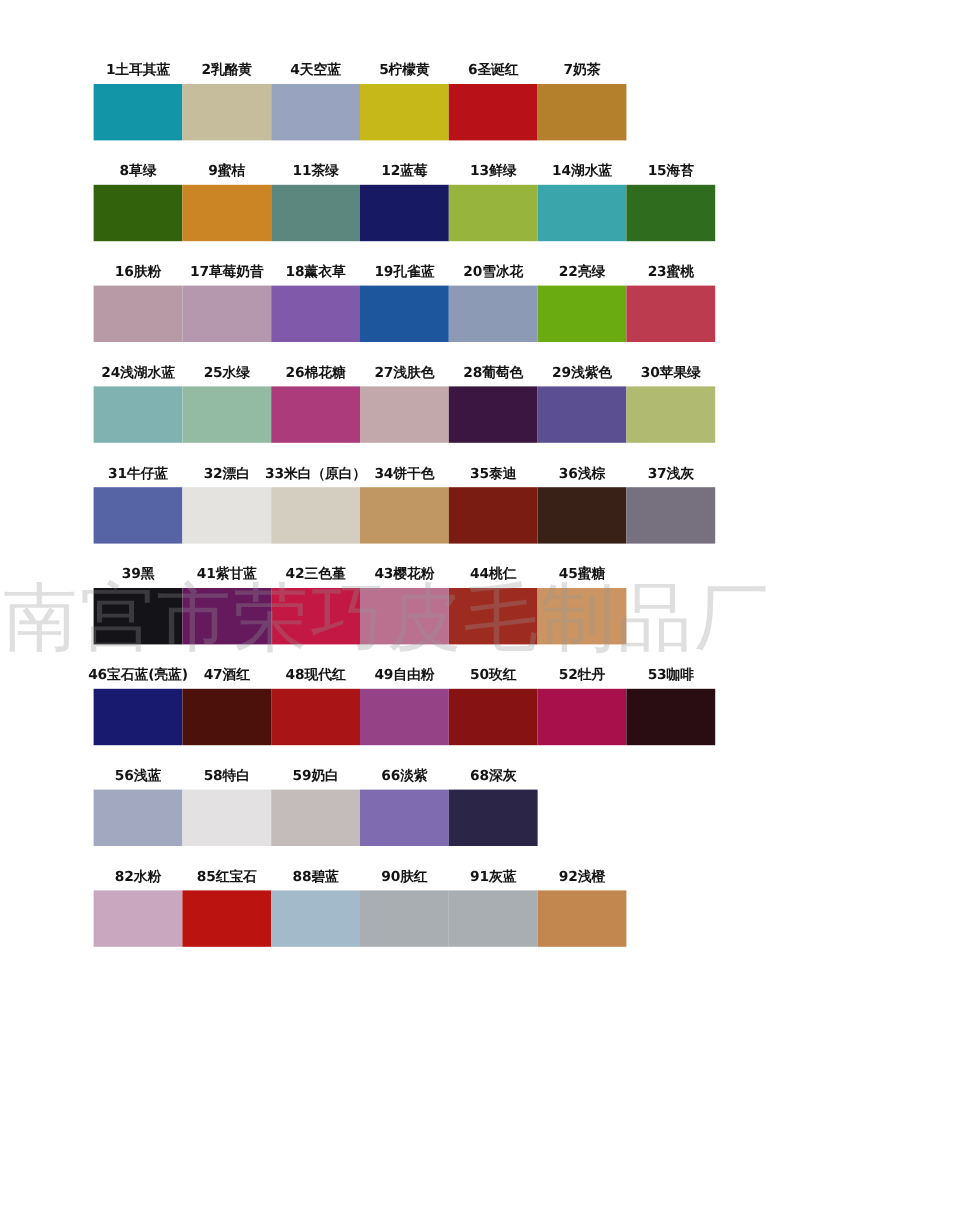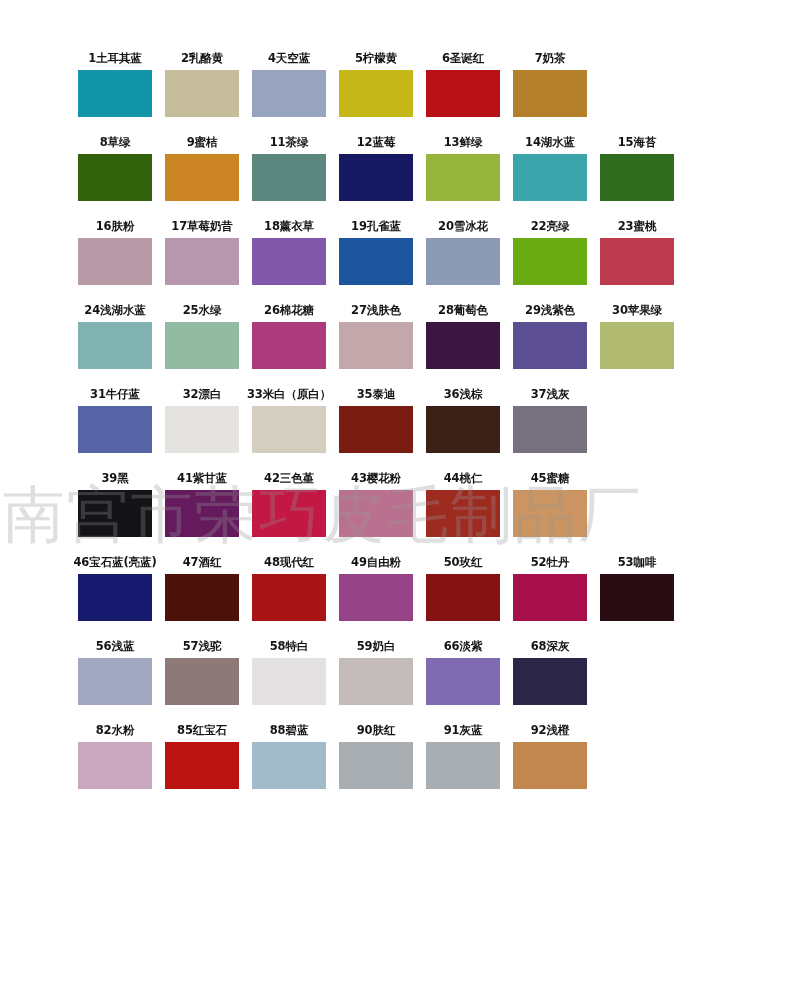--- a/index.html
+++ b/index.html
@@ -66,21 +66,20 @@
     padding-top: 48px;
     padding-left: 78px;
     padding-right: 65px;
     box-sizing: border-box;
   }
 
   .swatch-row {
     display: flex;
     flex-direction: row;
     justify-content: flex-start;
-    gap: 13px;
     margin-bottom: 15px;
   }
 
   .swatch-cell {
     width: 74px;
     display: flex;
     flex-direction: column;
     align-items: center;
   }
 
@@ -239,20 +238,24 @@
         </div>
         <div class="swatch-cell">
           <div class="swatch-label">32漂白</div>
           <div class="swatch-chip" style="background-color: rgb(228, 227, 223);"></div>
         </div>
         <div class="swatch-cell">
           <div class="swatch-label">33米白（原白）</div>
           <div class="swatch-chip" style="background-color: rgb(212, 206, 192);"></div>
         </div>
         <div class="swatch-cell">
+          <div class="swatch-label">34饼干色</div>
+          <div class="swatch-chip" style="background-color: rgb(192, 151, 99);"></div>
+        </div>
+        <div class="swatch-cell">
           <div class="swatch-label">35泰迪</div>
           <div class="swatch-chip" style="background-color: rgb(123, 28, 18);"></div>
         </div>
         <div class="swatch-cell">
           <div class="swatch-label">36浅棕</div>
           <div class="swatch-chip" style="background-color: rgb(58, 33, 24);"></div>
         </div>
         <div class="swatch-cell">
           <div class="swatch-label">37浅灰</div>
           <div class="swatch-chip" style="background-color: rgb(118, 112, 127);"></div>
@@ -313,24 +316,20 @@
           <div class="swatch-label">53咖啡</div>
           <div class="swatch-chip" style="background-color: rgb(42, 13, 19);"></div>
         </div>
       </div>
       <div class="swatch-row">
         <div class="swatch-cell">
           <div class="swatch-label">56浅蓝</div>
           <div class="swatch-chip" style="background-color: rgb(162, 168, 191);"></div>
         </div>
         <div class="swatch-cell">
-          <div class="swatch-label">57浅驼</div>
-          <div class="swatch-chip" style="background-color: rgb(141, 122, 120);"></div>
-        </div>
-        <div class="swatch-cell">
           <div class="swatch-label">58特白</div>
           <div class="swatch-chip" style="background-color: rgb(227, 225, 226);"></div>
         </div>
         <div class="swatch-cell">
           <div class="swatch-label">59奶白</div>
           <div class="swatch-chip" style="background-color: rgb(195, 188, 186);"></div>
         </div>
         <div class="swatch-cell">
           <div class="swatch-label">66淡紫</div>
           <div class="swatch-chip" style="background-color: rgb(127, 108, 176);"></div>

